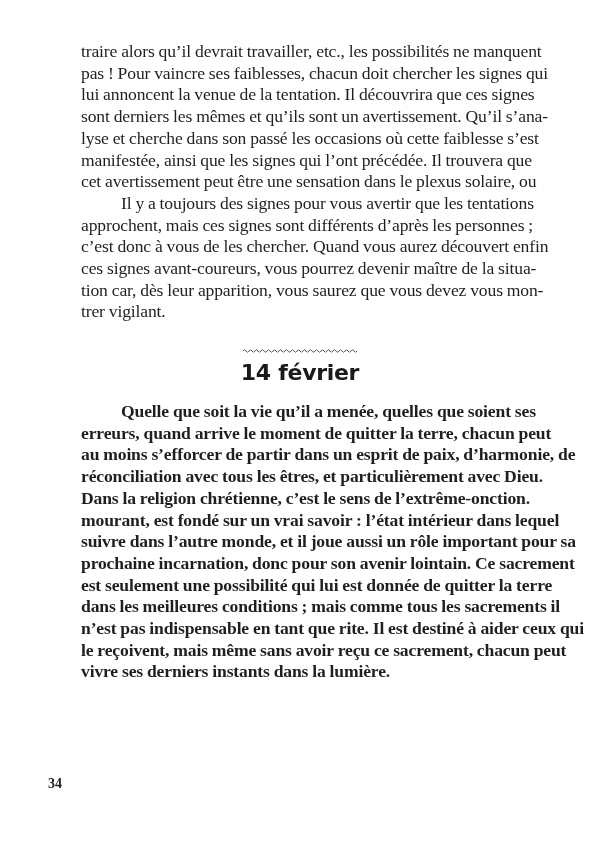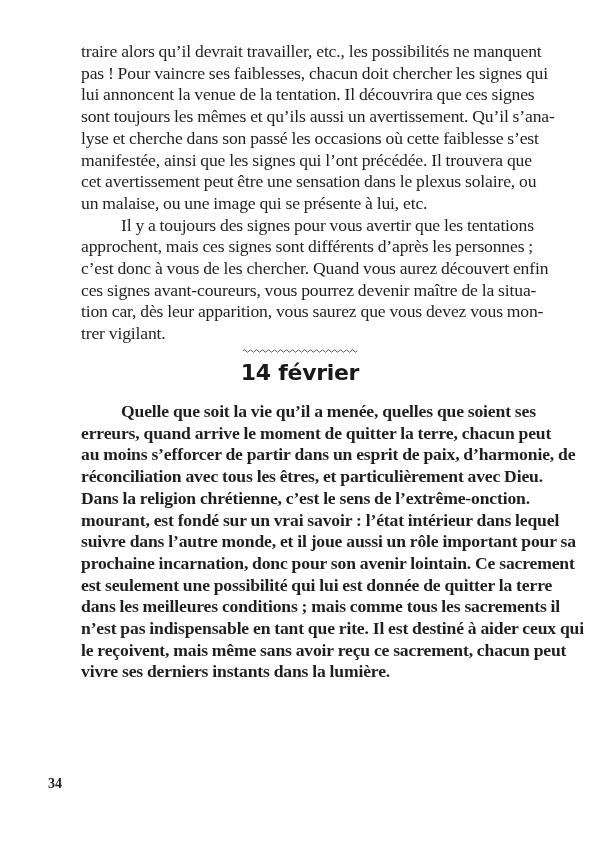--- a/index.html
+++ b/index.html
@@ -81,25 +81,24 @@
 </head>
 <body>
 
 <div class="page">
 
   <div class="text-block block-top">
     <p class="para">
       <span class="line">traire alors qu’il devrait travailler, etc., les possibilités ne manquent</span>
       <span class="line">pas ! Pour vaincre ses faiblesses, chacun doit chercher les signes qui</span>
       <span class="line">lui annoncent la venue de la tentation. Il découvrira que ces signes</span>
-      <span class="line">sont toujours les mêmes et qu’ils aussi un avertissement. Qu’il s’ana-</span>
+      <span class="line">sont derniers les mêmes et qu’ils sont un avertissement. Qu’il s’ana-</span>
       <span class="line">lyse et cherche dans son passé les occasions où cette faiblesse s’est</span>
       <span class="line">manifestée, ainsi que les signes qui l’ont précédée. Il trouvera que</span>
       <span class="line">cet avertissement peut être une sensation dans le plexus solaire, ou</span>
-      <span class="line last">un malaise, ou une image qui se présente à lui, etc.</span>
     </p>
     <p class="para">
       <span class="line" style="padding-left:40px">Il y a toujours des signes pour vous avertir que les tentations</span>
       <span class="line">approchent, mais ces signes sont différents d’après les personnes ;</span>
       <span class="line">c’est donc à vous de les chercher. Quand vous aurez découvert enfin</span>
       <span class="line">ces signes avant-coureurs, vous pourrez devenir maître de la situa-</span>
       <span class="line">tion car, dès leur apparition, vous saurez que vous devez vous mon-</span>
       <span class="line last">trer vigilant.</span>
     </p>
   </div>

